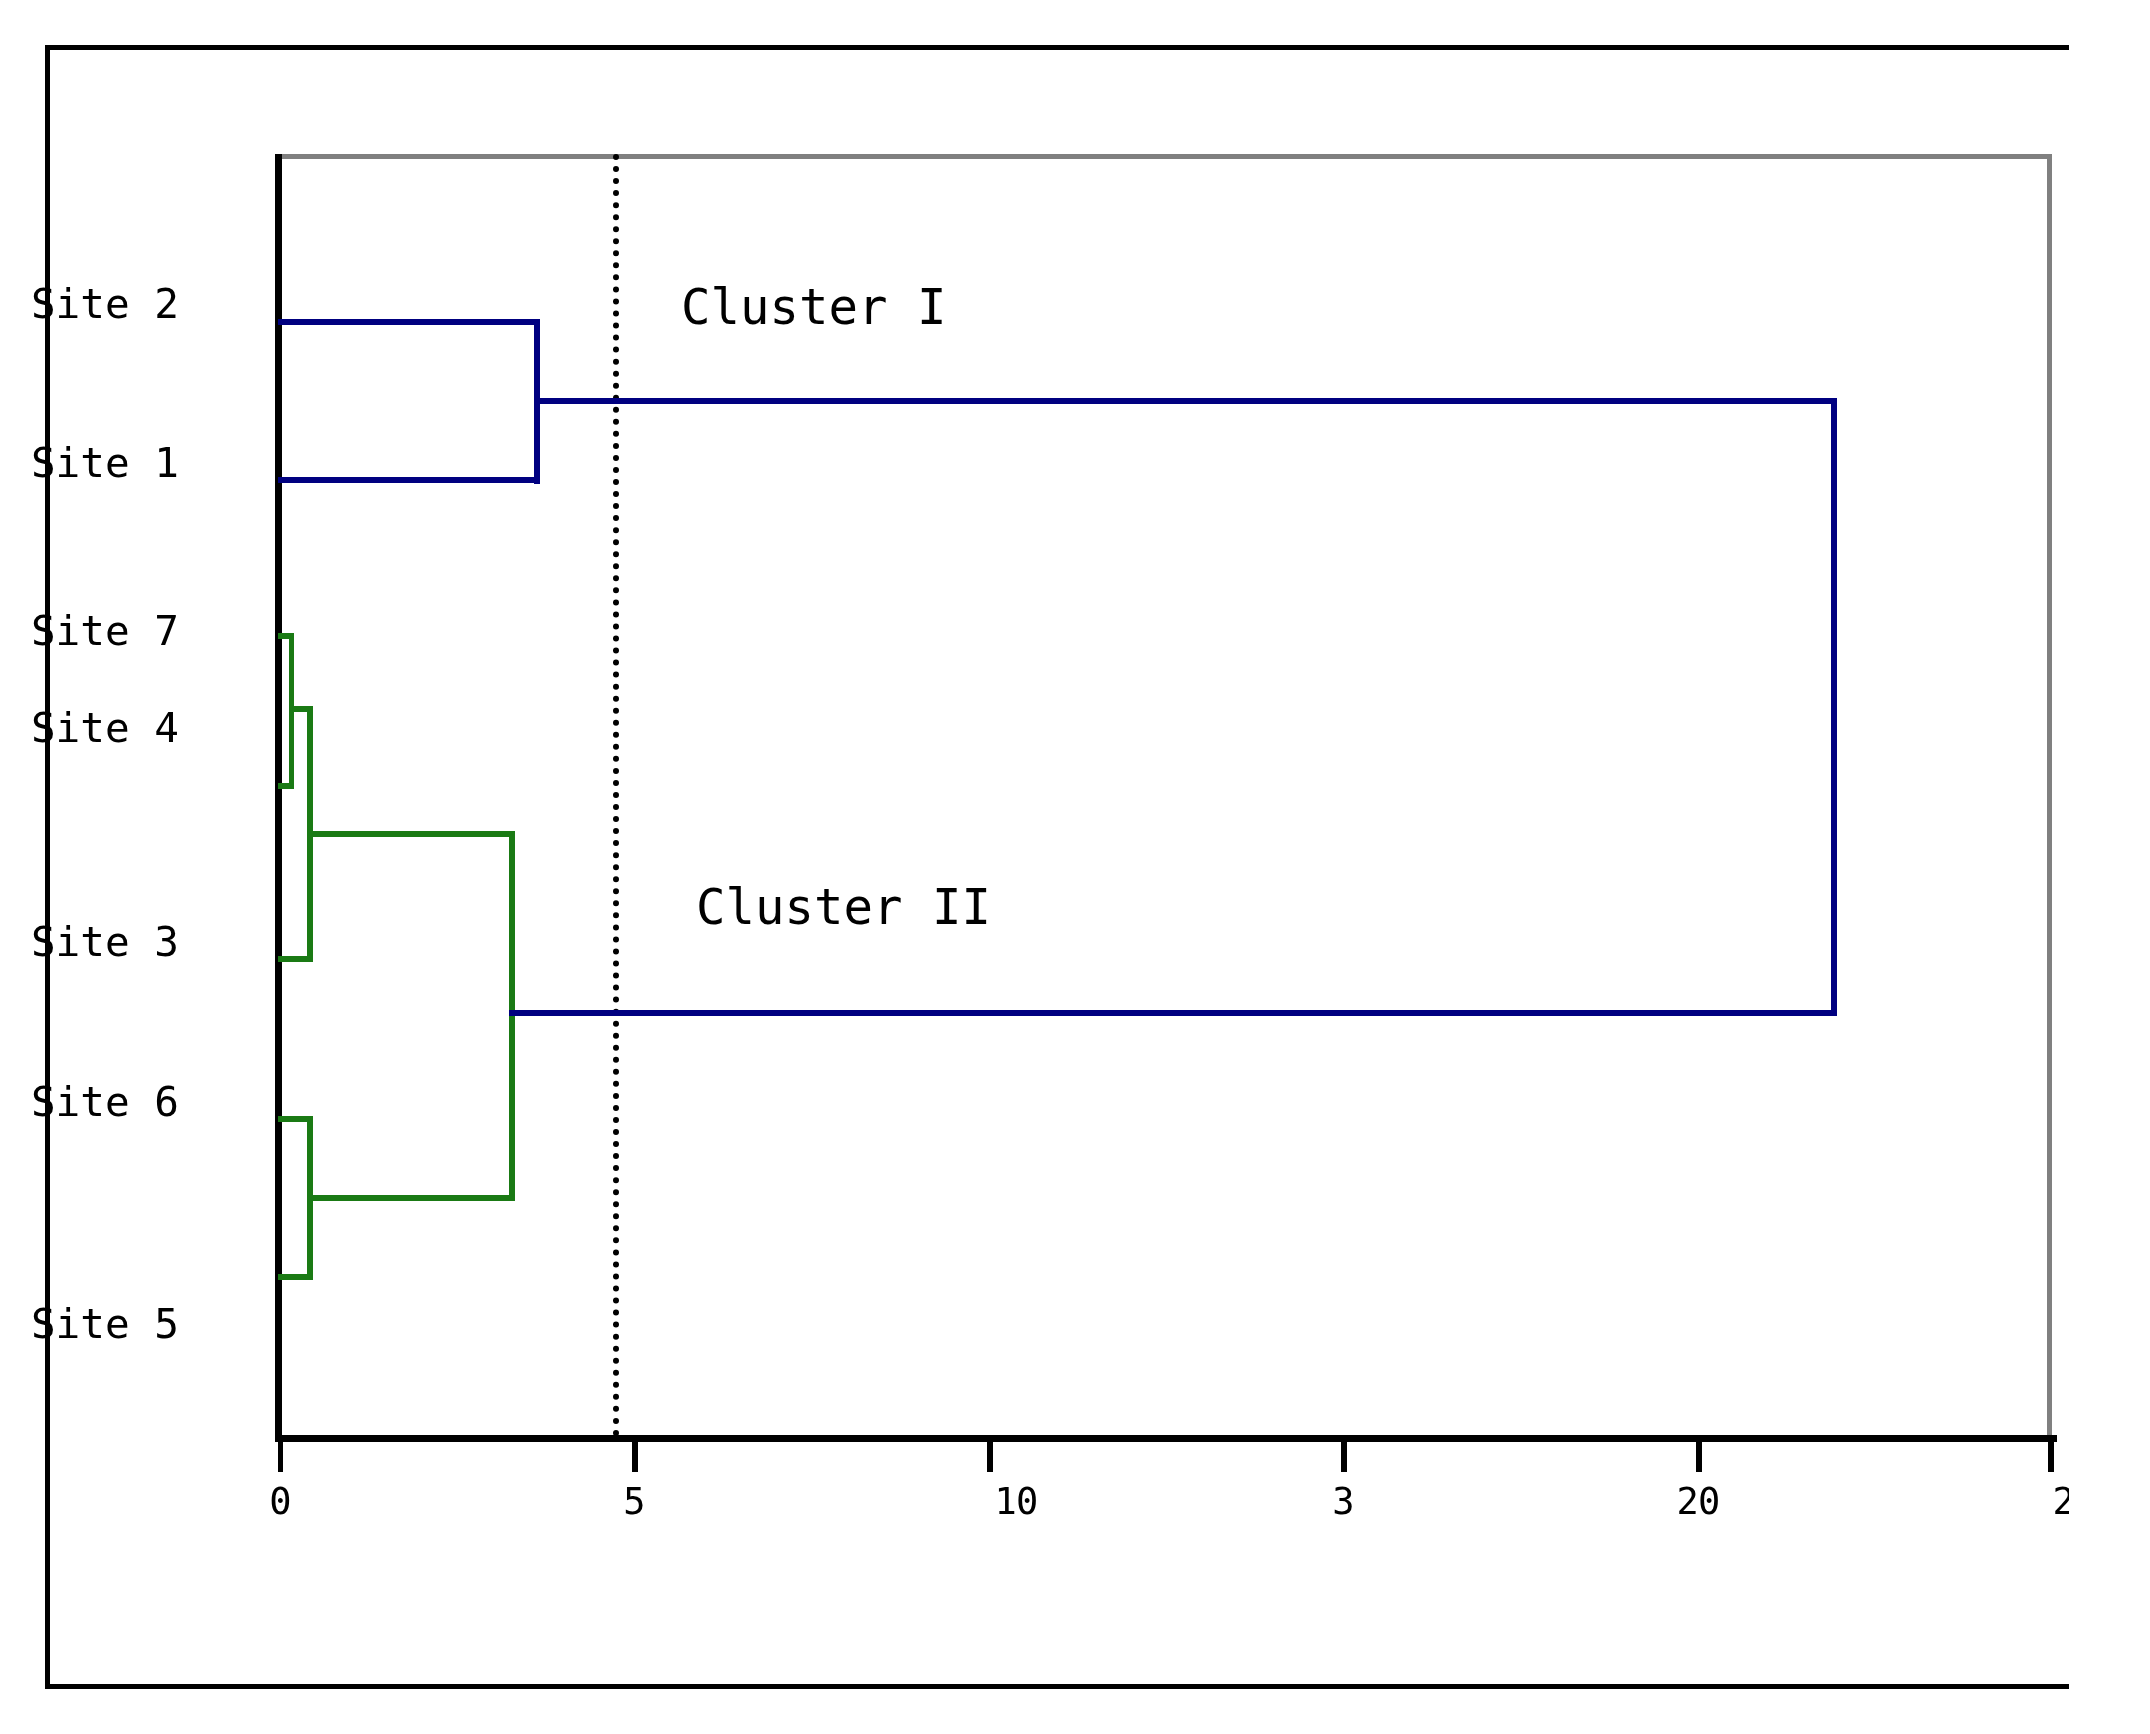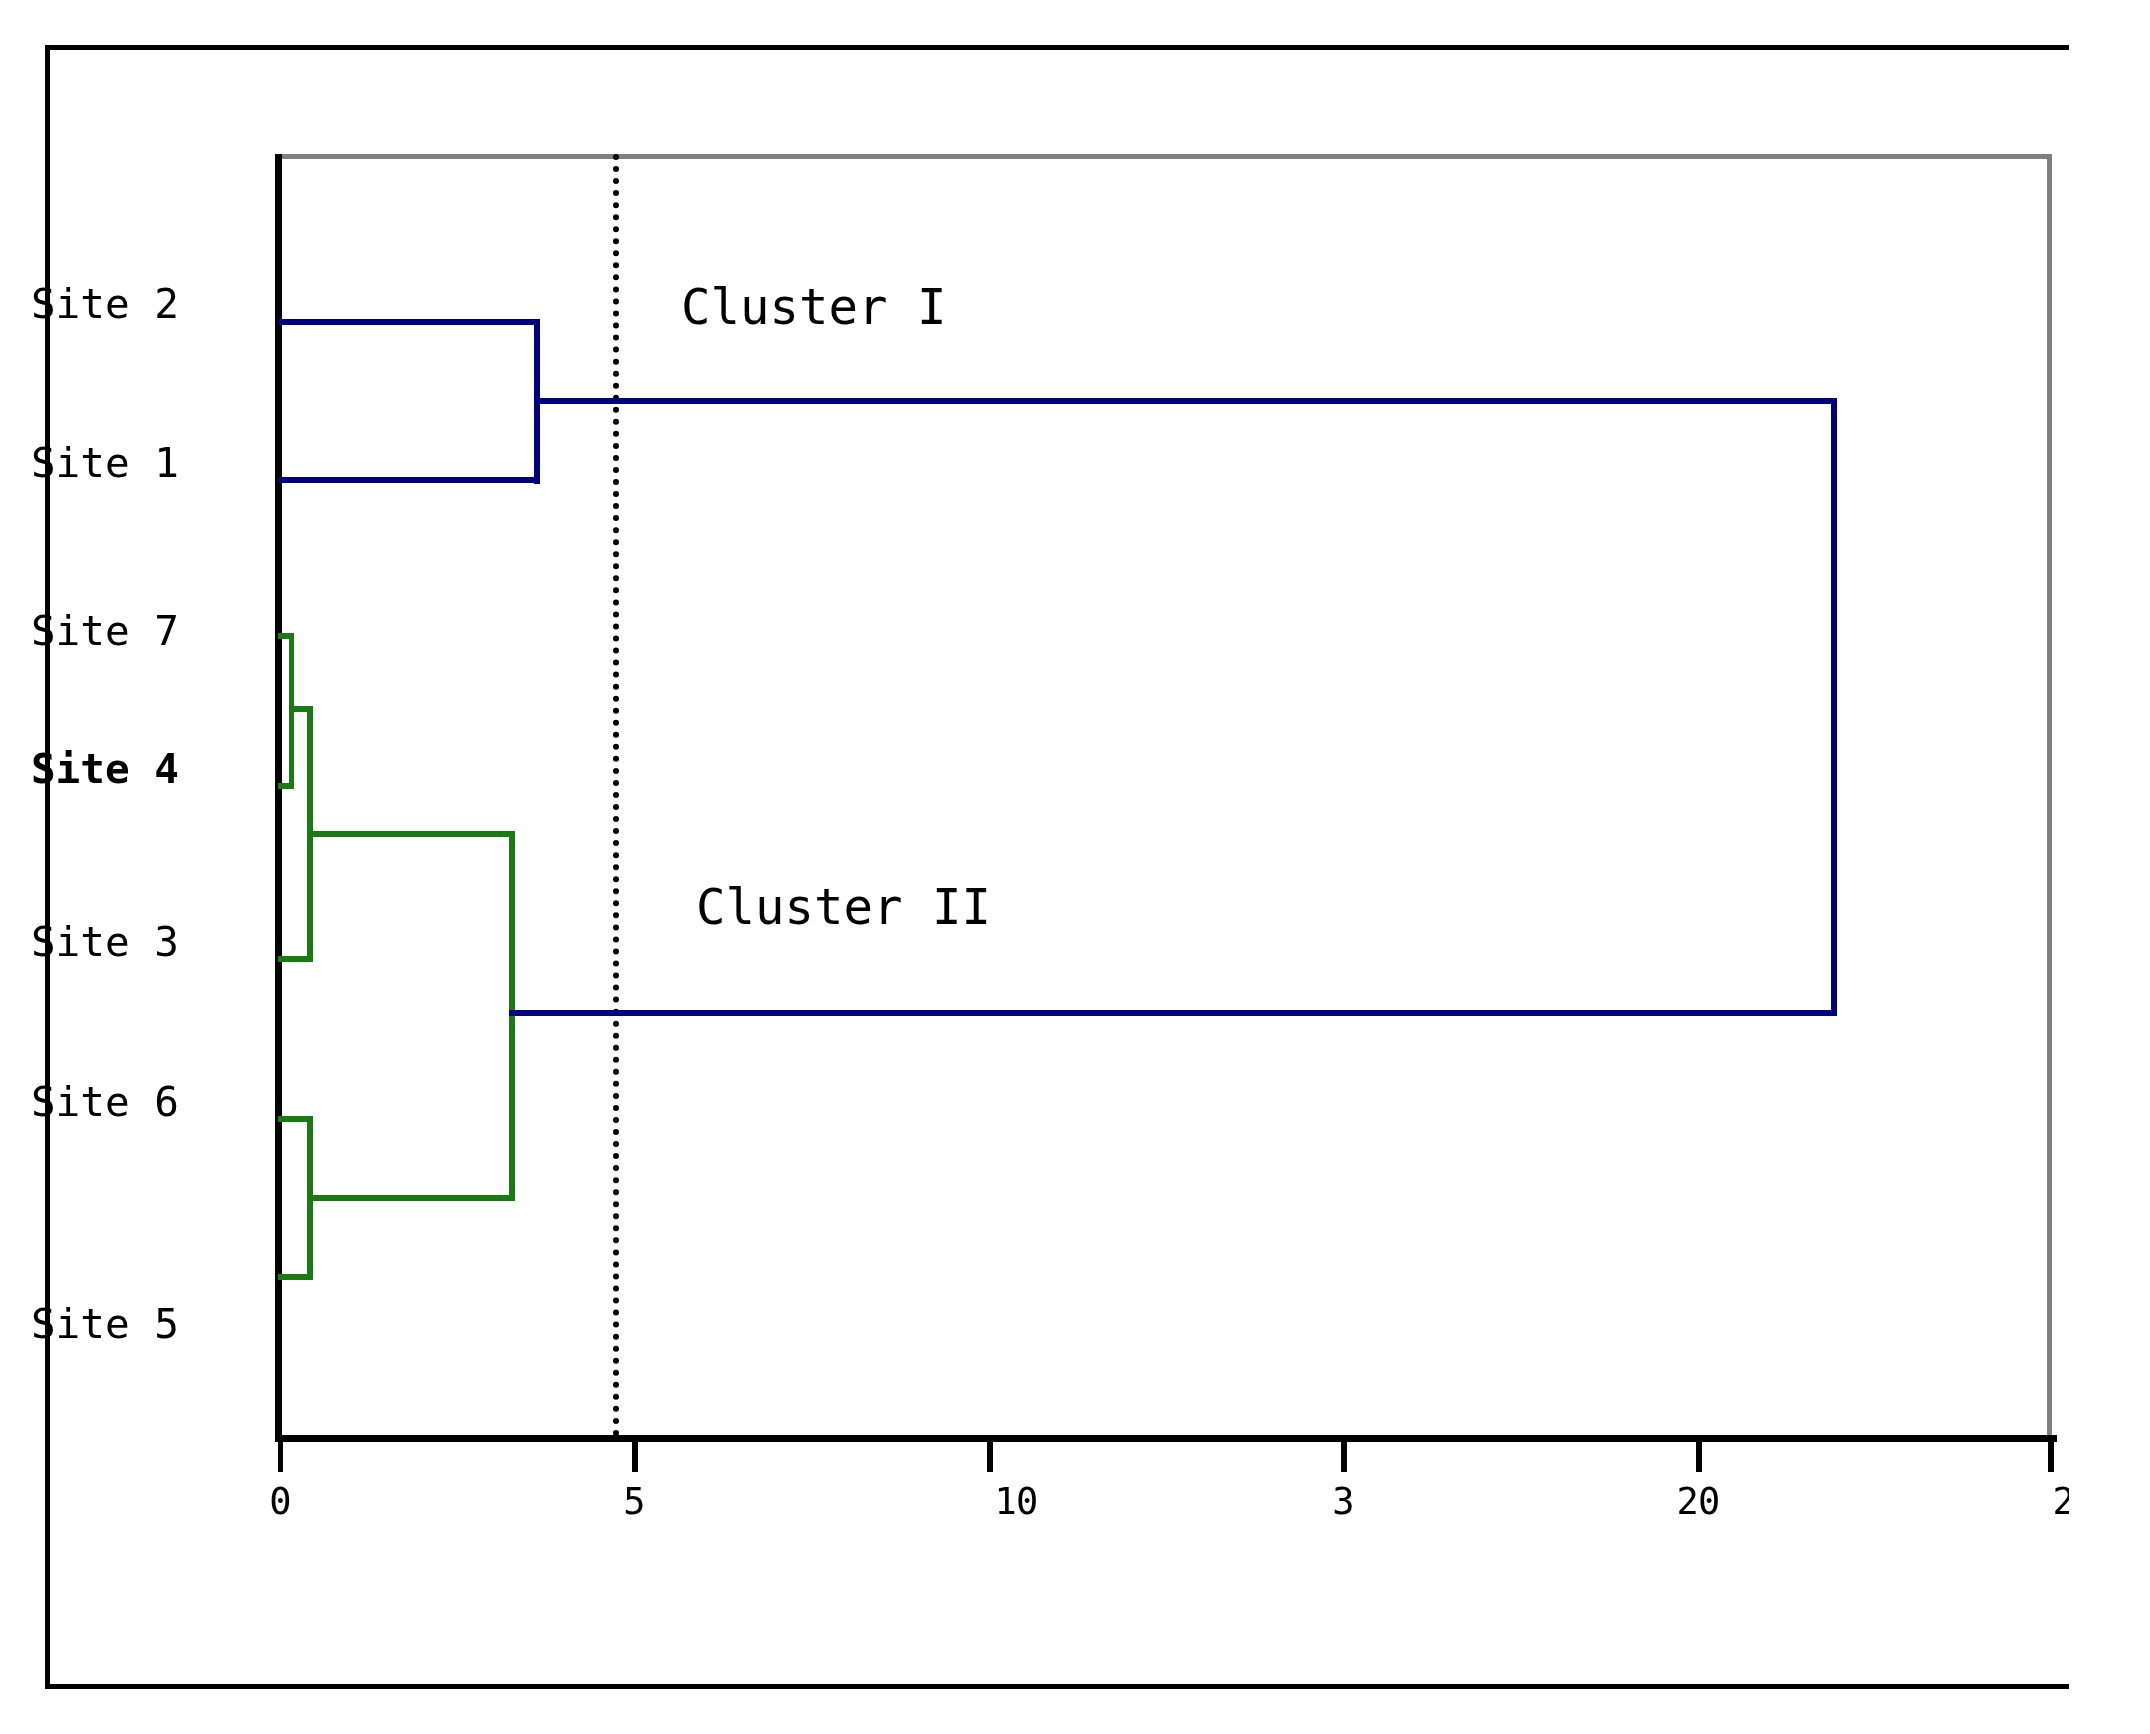--- a/index.html
+++ b/index.html
@@ -125,21 +125,21 @@
 </style>
 </head>
 <body>
 
 <div id="page">
   <div id="outer-frame"></div>
 
   <div class="leaf-label" style="top:304px;">Site 2</div>
   <div class="leaf-label" style="top:463px;">Site 1</div>
   <div class="leaf-label" style="top:619px;margin-top:12px;">Site 7</div>
-  <div class="leaf-label" style="top:769px;font-weight:bold;">Site 4</div>
+  <div class="leaf-label" style="top:728px;">Site 4</div>
   <div class="leaf-label" style="top:942px;">Site 3</div>
   <div class="leaf-label" style="top:1102px;">Site 6</div>
   <div class="leaf-label" style="top:1324px;">Site 5</div>
 
   <div class="ticklabel" style="left:280px;">0</div>
   <div class="ticklabel" style="left:634px;">5</div>
   <div class="ticklabel" style="left:989px;margin-left:27px;">10</div>
   <div class="ticklabel" style="left:1343px;">3</div>
   <div class="ticklabel" style="left:1698px;">20</div>
   <div class="ticklabel" style="left:2052px;margin-left:22px;">25</div>

